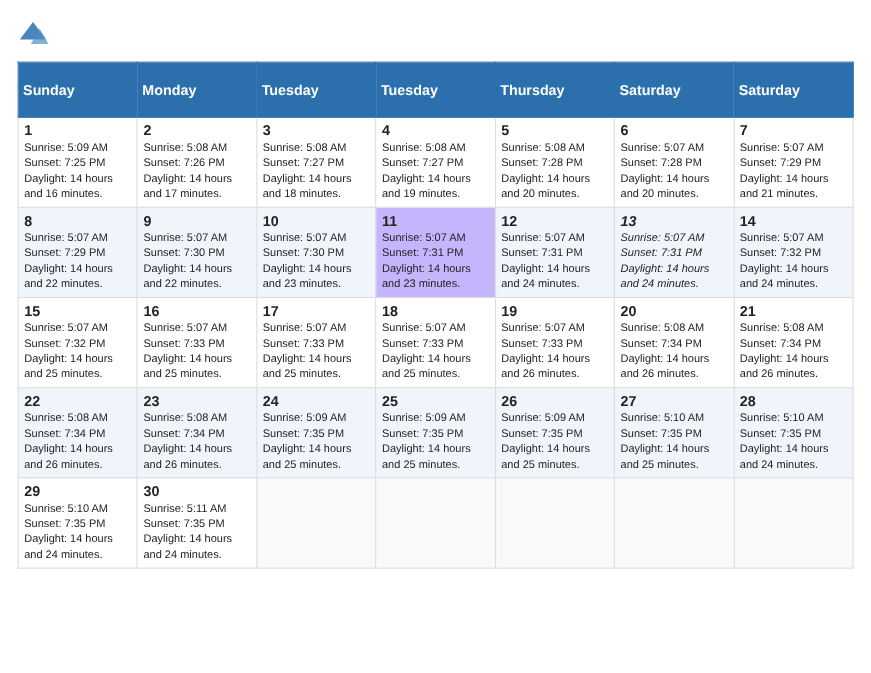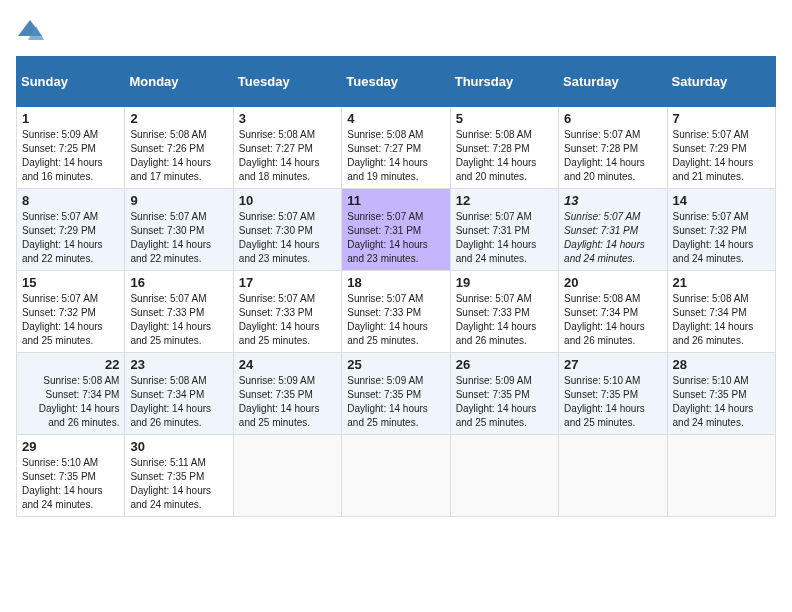--- a/index.html
+++ b/index.html
@@ -202,21 +202,21 @@
         <td>
           <span class="day-number">20</span>
           <div class="day-info">Sunrise: 5:08 AM<br>Sunset: 7:34 PM<br>Daylight: 14 hours and 26 minutes.</div>
         </td>
         <td>
           <span class="day-number">21</span>
           <div class="day-info">Sunrise: 5:08 AM<br>Sunset: 7:34 PM<br>Daylight: 14 hours and 26 minutes.</div>
         </td>
       </tr>
       <tr>
-        <td style="background: rgb(240, 245, 251); text-align: right;">
+        <td style="background: rgb(240, 245, 251);">
           <span class="day-number">22</span>
           <div class="day-info">Sunrise: 5:08 AM<br>Sunset: 7:34 PM<br>Daylight: 14 hours and 26 minutes.</div>
         </td>
         <td style="background: rgb(240, 245, 251);">
           <span class="day-number">23</span>
           <div class="day-info">Sunrise: 5:08 AM<br>Sunset: 7:34 PM<br>Daylight: 14 hours and 26 minutes.</div>
         </td>
         <td style="background: rgb(240, 245, 251);">
           <span class="day-number">24</span>
           <div class="day-info">Sunrise: 5:09 AM<br>Sunset: 7:35 PM<br>Daylight: 14 hours and 25 minutes.</div>

